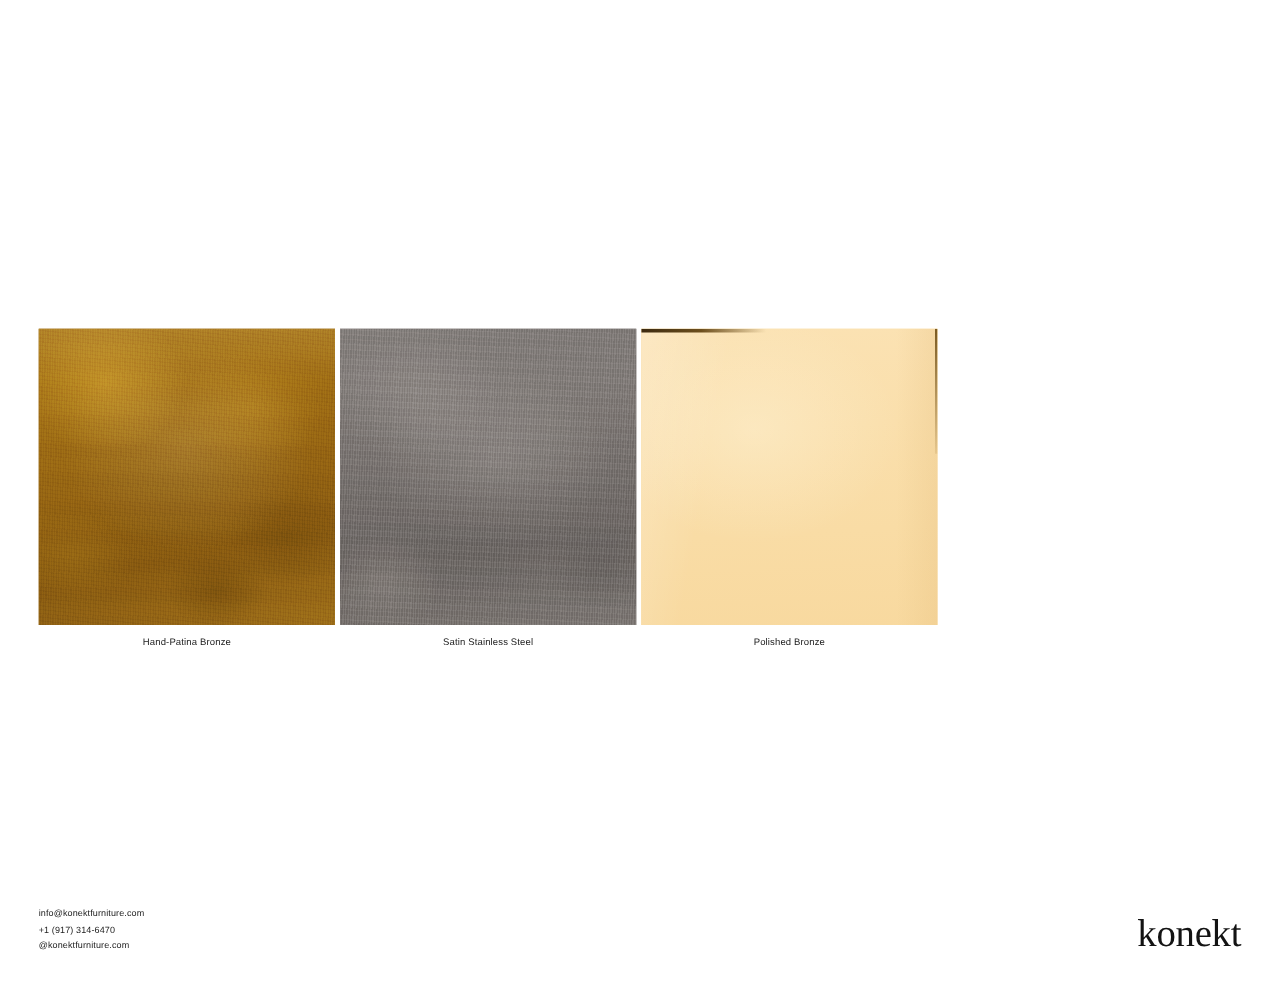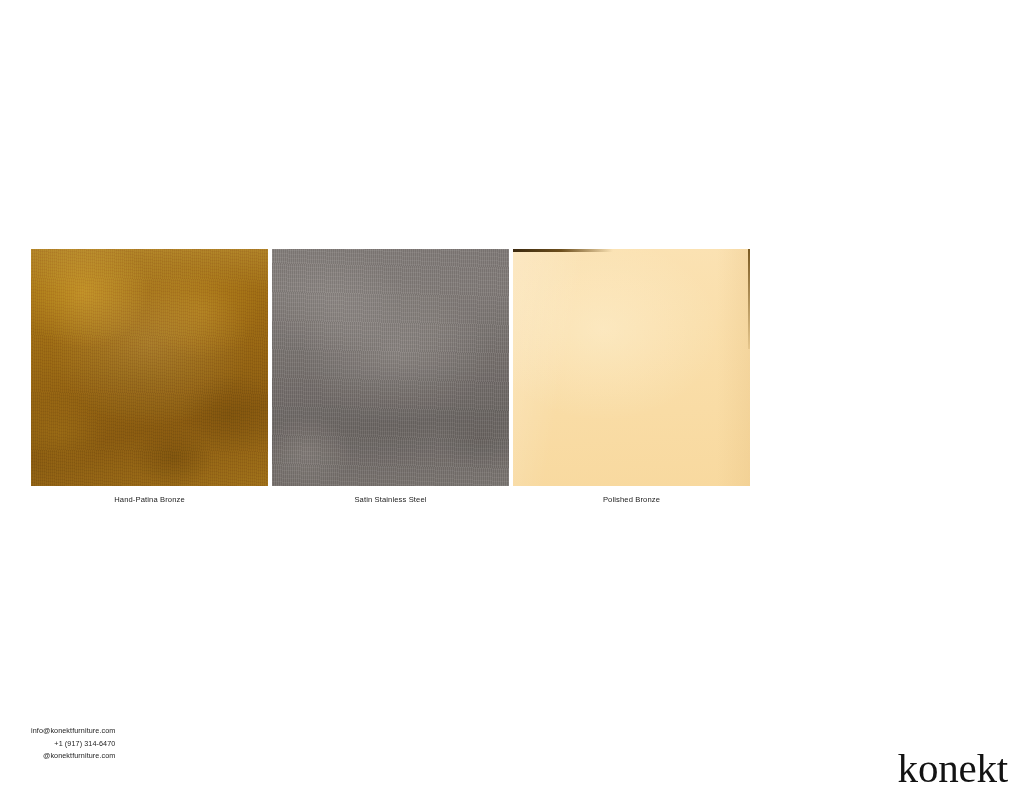--- a/index.html
+++ b/index.html
@@ -20,21 +20,21 @@
   .page {
     position: absolute;
     inset: 0;
     background: #ffffff;
   }
 
   
   .swatch-row {
     position: absolute;
     left: 31px;
-    top: 249px;
+    top: 263px;
     width: 962px;
     height: 237px;
     display: flex;
     gap: 4px;
   }
   .swatch-cell {
     position: relative;
     width: 237px;
     height: 237px;
     flex: 0 0 237px;
@@ -180,32 +180,31 @@
   
   .footer-contact {
     position: absolute;
     left: 31px;
     top: 725px;
     font-size: 7.2px;
     line-height: 12.6px;
     color: #1b1b1b;
     letter-spacing: 0.1px;
   }
-  .footer-contact div { white-space: nowrap; text-align: right; }
+  .footer-contact div { white-space: nowrap; }
 
   .brand-logo {
     position: absolute;
-    right: 16px;
+    right: 31px;
     top: 731px;
     font-family: "Liberation Serif", serif;
-    font-size: 41px;
+    font-size: 31px;
     line-height: 32px;
     color: #131313;
     letter-spacing: -0.2px;
-    margin-top: 21px;
   }
 </style>
 </head>
 <body>
 
 <div class="page">
 
   <div class="swatch-row">
 
     <div class="swatch-cell">

